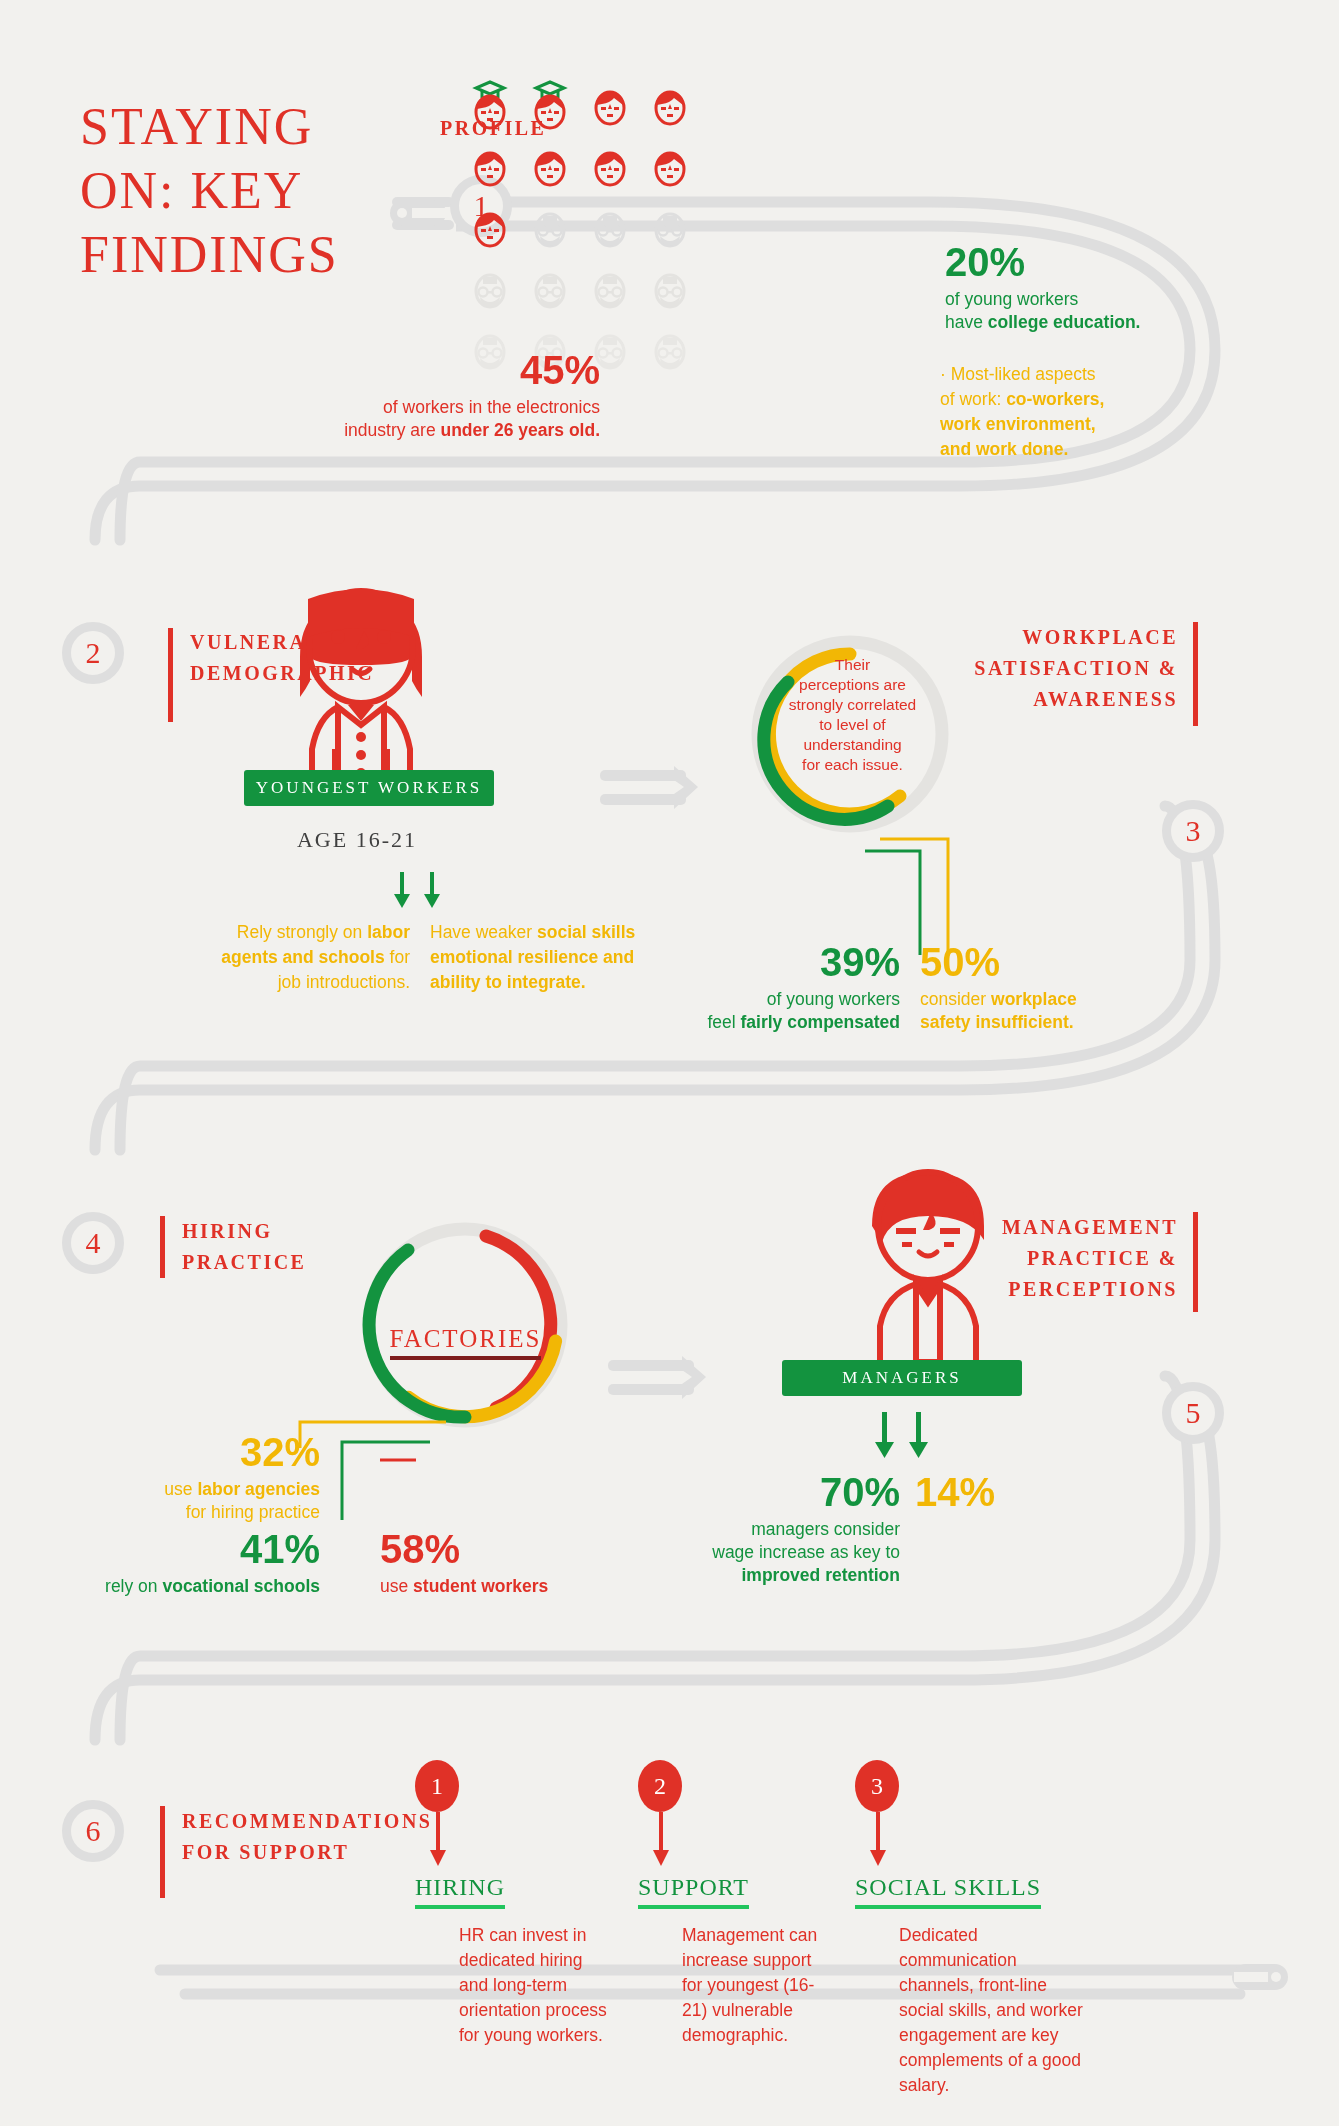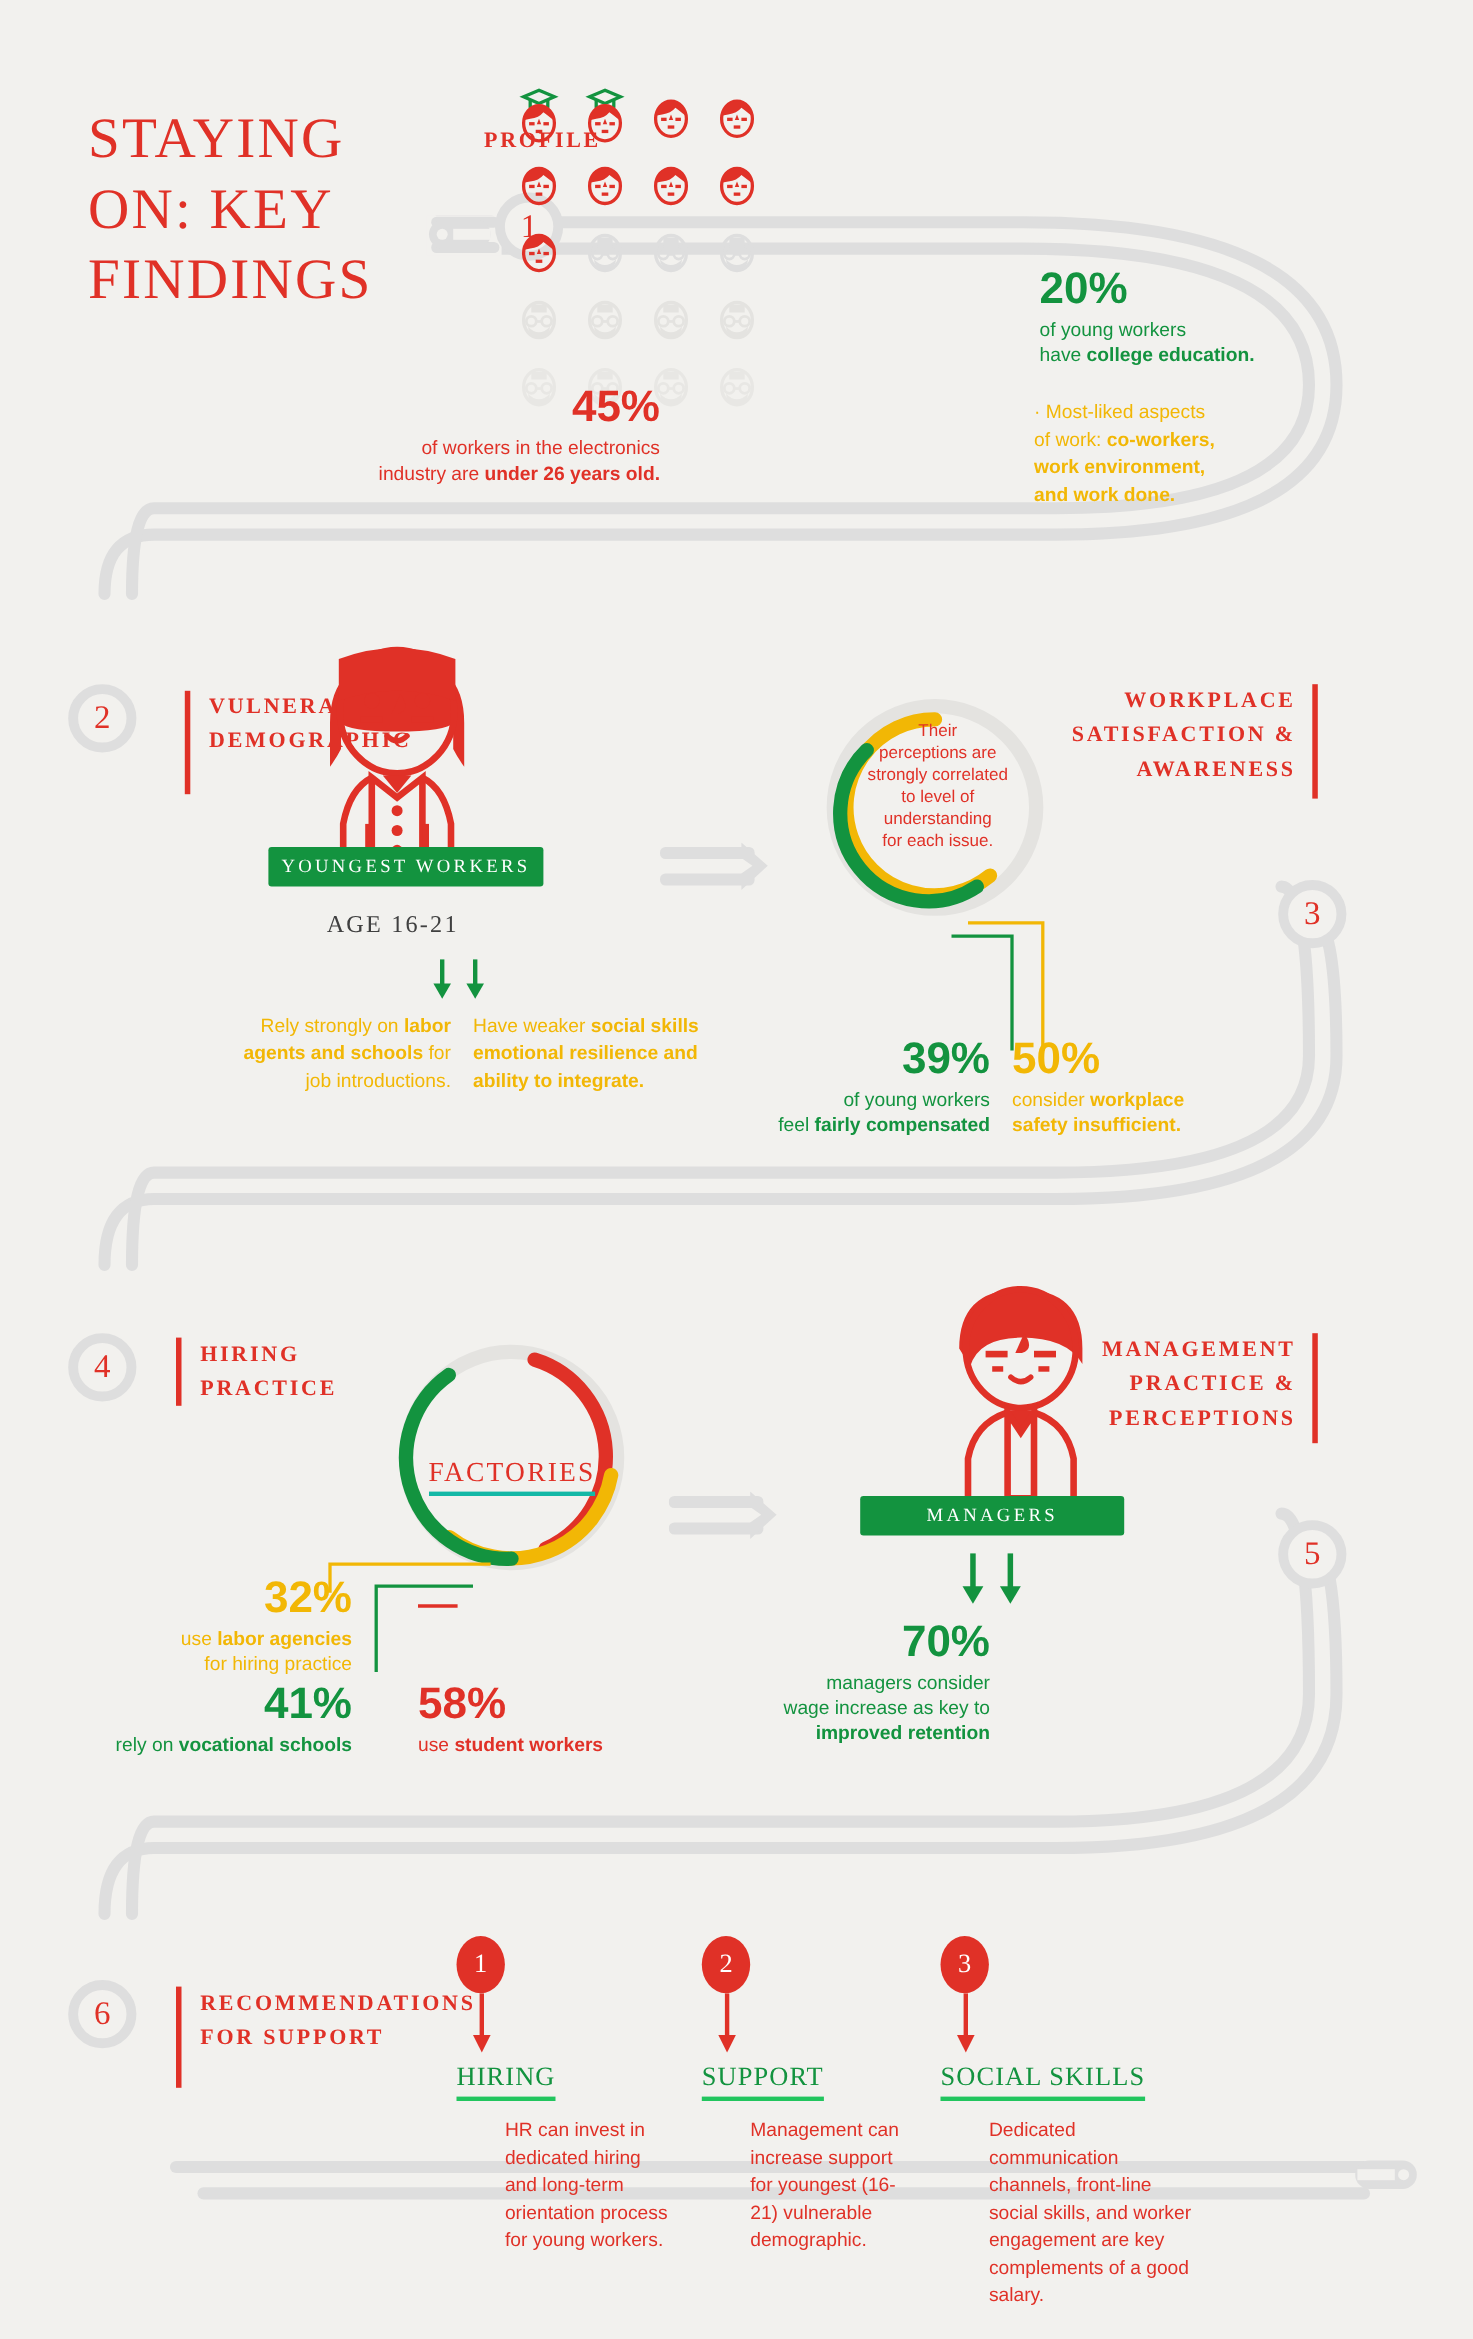--- a/index.html
+++ b/index.html
@@ -473,21 +473,21 @@
   <circle cx="115" cy="115" r="96" fill="none" stroke="#e4e3e0" stroke-width="13"></circle>
 
   <path d="M136 26 A92 92 0 0 1 146 198" fill="none" stroke="#e03127" stroke-width="13" stroke-linecap="round"></path>
 
   <path d="M115 23 A92 92 0 0 1 196 158" fill="none" stroke="#f2b705" stroke-width="13" stroke-linecap="round" transform="rotate(100 115 115)"></path>
 
   <path d="M58 40 A92 92 0 0 0 115 207" fill="none" stroke="#13933f" stroke-width="13" stroke-linecap="round"></path>
 </svg>
 
 <div class="abs" style="left:368px;top:1325px;width:195px;text-align:center;">
-  <span class="serif" style="color:#e03127;font-size:25px;letter-spacing:2px;border-bottom:4px solid #14b8a6;padding-bottom:4px;">FACTORIES</span>
+  <span class="serif" style="color:#e03127;font-size:25px;letter-spacing:2px;border-bottom:4px solid #7f1d1d;padding-bottom:4px;">FACTORIES</span>
 </div>
 
 <svg class="abs" style="left:230px;top:1408px" width="220" height="125">
   <path d="M216 14 L70 14 L70 40" fill="none" stroke="#f2b705" stroke-width="3"></path>
   <path d="M200 34 L112 34 L112 112" fill="none" stroke="#13933f" stroke-width="3"></path>
   <path d="M186 52 L150 52" fill="none" stroke="#e03127" stroke-width="3"></path>
 </svg>
 
 <div class="abs" style="left:60px;top:1430px;width:260px;text-align:right;">
   <div class="stat-num yellow">32%</div>
@@ -547,20 +547,21 @@
 <div class="abs" style="left:700px;top:1470px;width:200px;text-align:right;">
   <div class="stat-num green">70%</div>
   <div class="stat-body green" style="margin-top:4px;">
     <span>managers consider</span><br>
     <span>wage increase as key to</span><br>
     <b>improved retention</b>
   </div>
 </div>
 
 <div class="abs" style="left:915px;top:1470px;width:275px;">
+  <div class="stat-num yellow">14%</div>
 </div>
 
 <div class="abs step-circle" style="left:1162px;top:1382px;">
   <span>5</span>
 </div>
 <div class="abs vbar" style="left:1193px;top:1212px;height:100px;"></div>
 <div class="abs section-label" style="left:950px;top:1212px;width:228px;font-size:20px;line-height:31px;text-align:right;">
   <span>MANAGEMENT PRACTICE &amp; PERCEPTIONS</span>
 </div>
 

